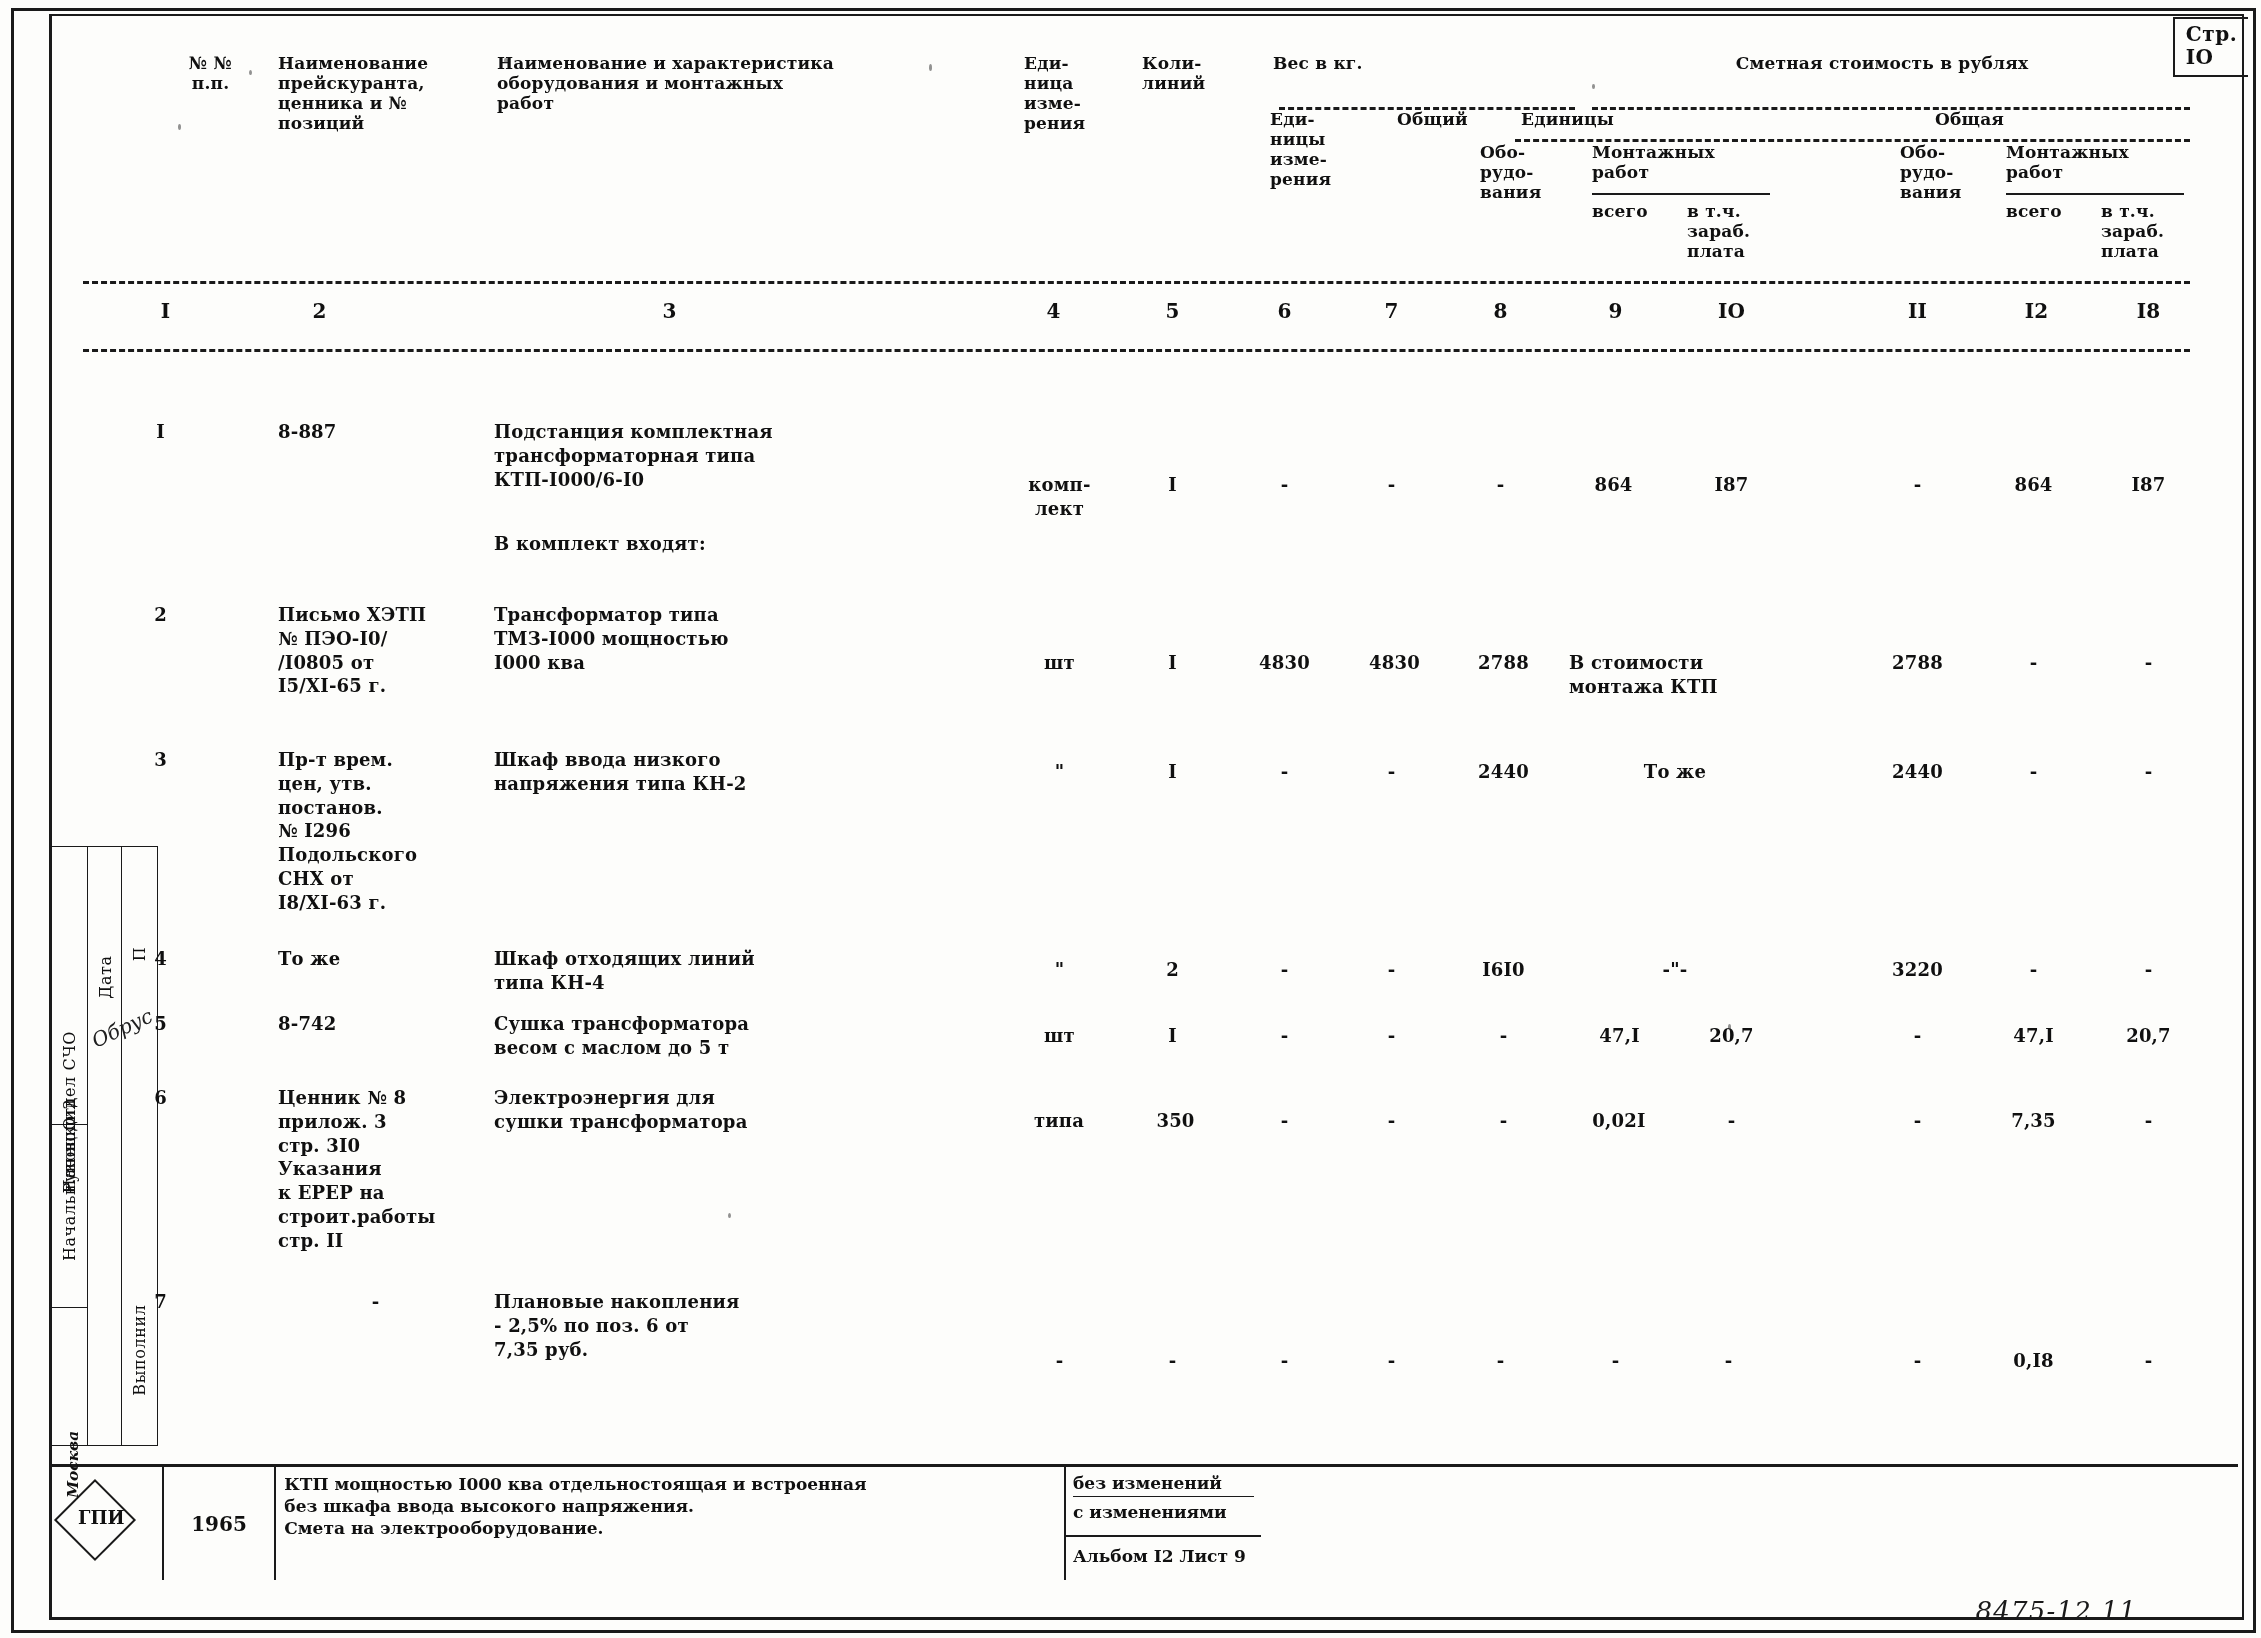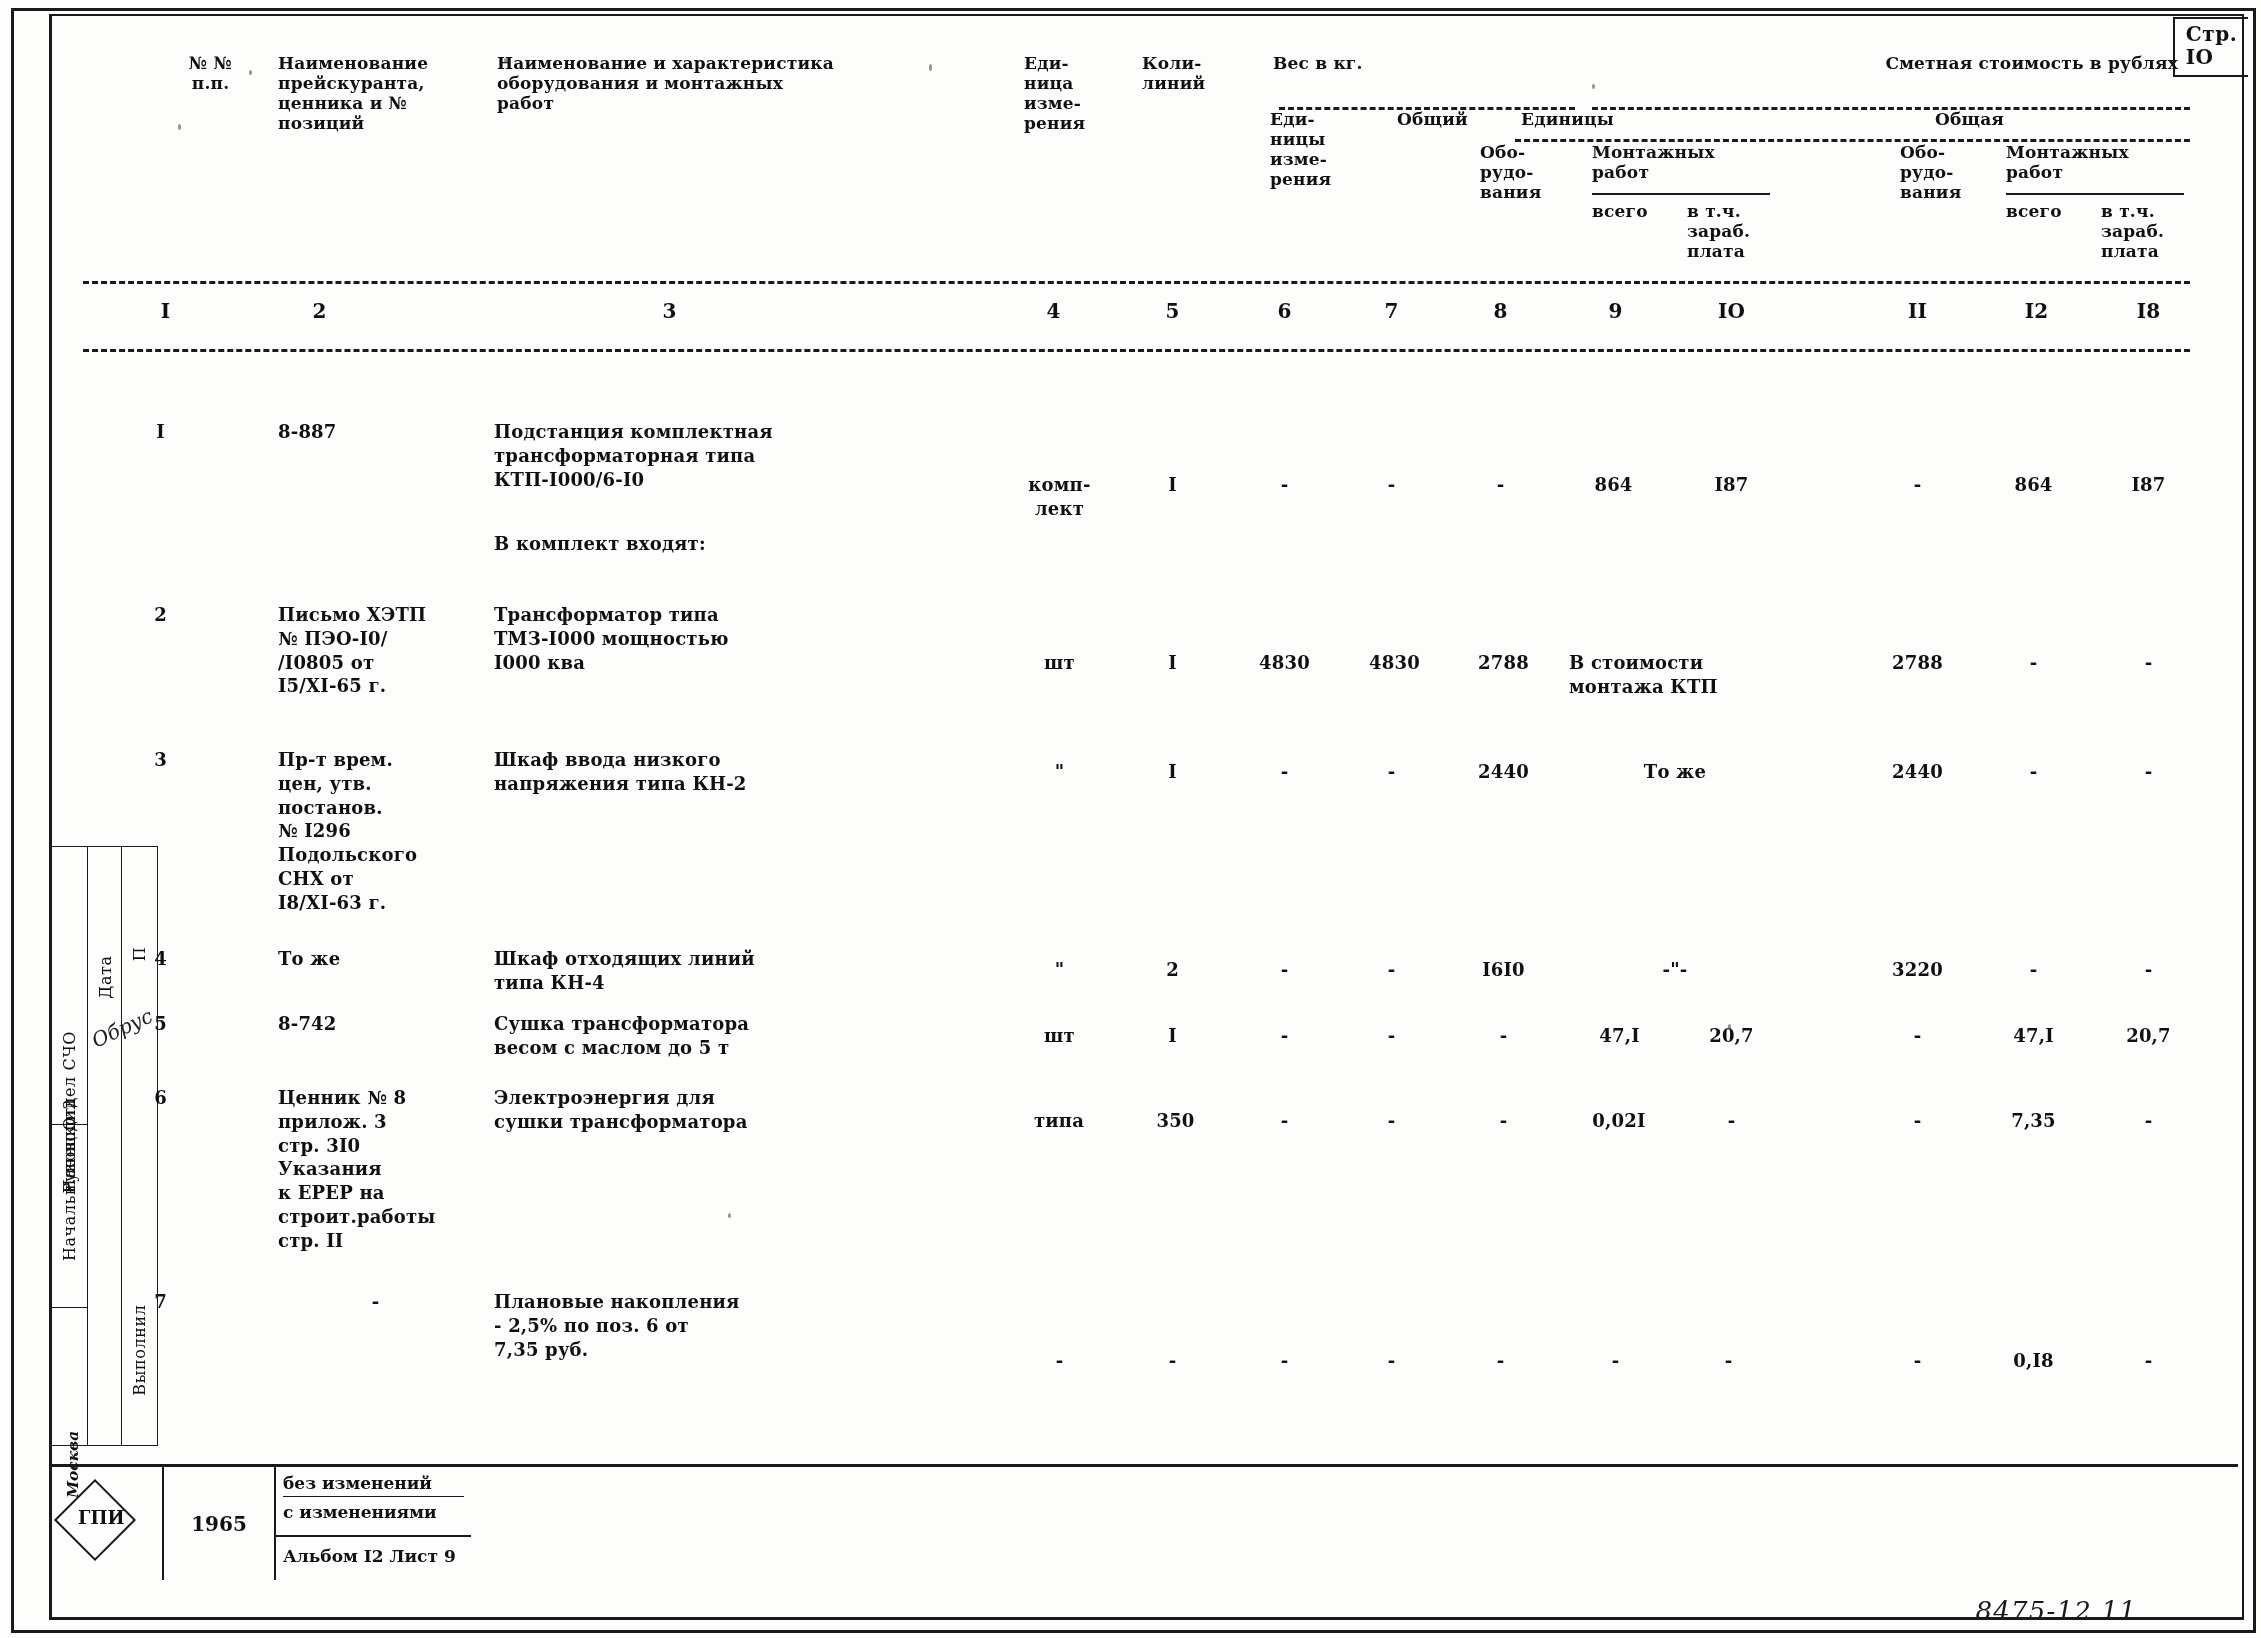--- a/index.html
+++ b/index.html
@@ -292,21 +292,21 @@
 
     <div class="hdr-cell" style="left:1107px;top:0px;  width:154px; ">Вес в кг.</div>
 
     <div class="hdr-cell" style="left:1104px;top:56px; width:89px">Еди-
 ницы
 изме-
 рения</div>
 
     <div class="hdr-cell" style="left:1231px;top:56px; width:107px">Общий</div>
 
-    <div class="hdr-cell" style="left:1420px;top:0px;  width:592px; text-align:right">Сметная стоимость в рублях</div>
+    <div class="hdr-cell" style="left:1420px;top:0px;  width:592px; text-align:center">Сметная стоимость в рублях</div>
 
     <div class="hdr-cell" style="left:1355px;top:56px; width:130px">Единицы</div>
 
     <div class="hdr-cell" style="left:1769px;top:56px; width:130px">Общая</div>
 
     <div class="hdr-cell" style="left:1314px;top:89px;width:95px">Обо-
 рудо-
 вания</div>
 
     <div class="hdr-cell" style="left:1426px;top:89px;width:178px">Монтажных
@@ -486,20 +486,25 @@
 
     <div class="tb-cell tb-logo">
       <div class="logo-diamond"></div>
       <div class="logo-gpi">ГПИ</div>
       <div class="logo-moscow">Москва</div>
     </div>
 
     <div class="tb-cell tb-year">1965</div>
 
 
+    <div class="tb-cell tb-ktp">
+      <span style="white-space:pre-line">КТП мощностью I000 ква отдельностоящая и встроенная
+без шкафа ввода высокого напряжения.
+Смета на электрооборудование.</span>
+    </div>
 
 
     <div class="tb-cell tb-chg">
       <div class="chg-top">
         <div class="chg-line1">без изменений</div>
         <div class="chg-line2">с изменениями</div>
       </div>
       <div class="chg-bot">Альбом I2 Лист 9</div>
     </div>
 

